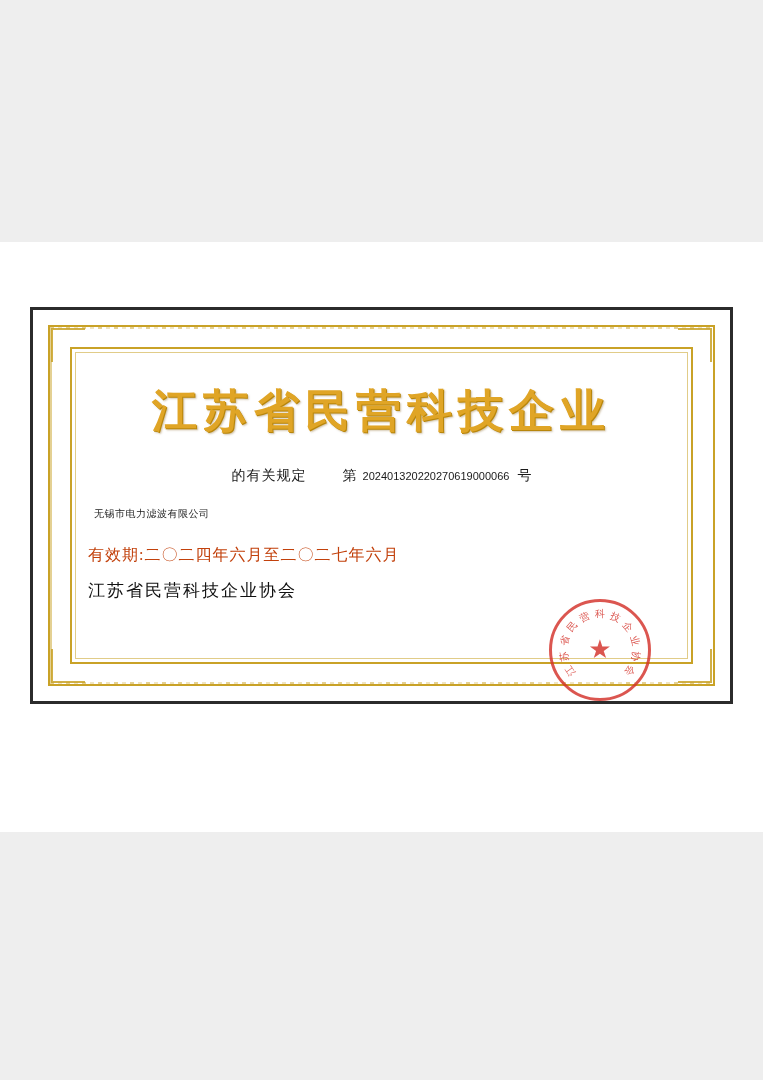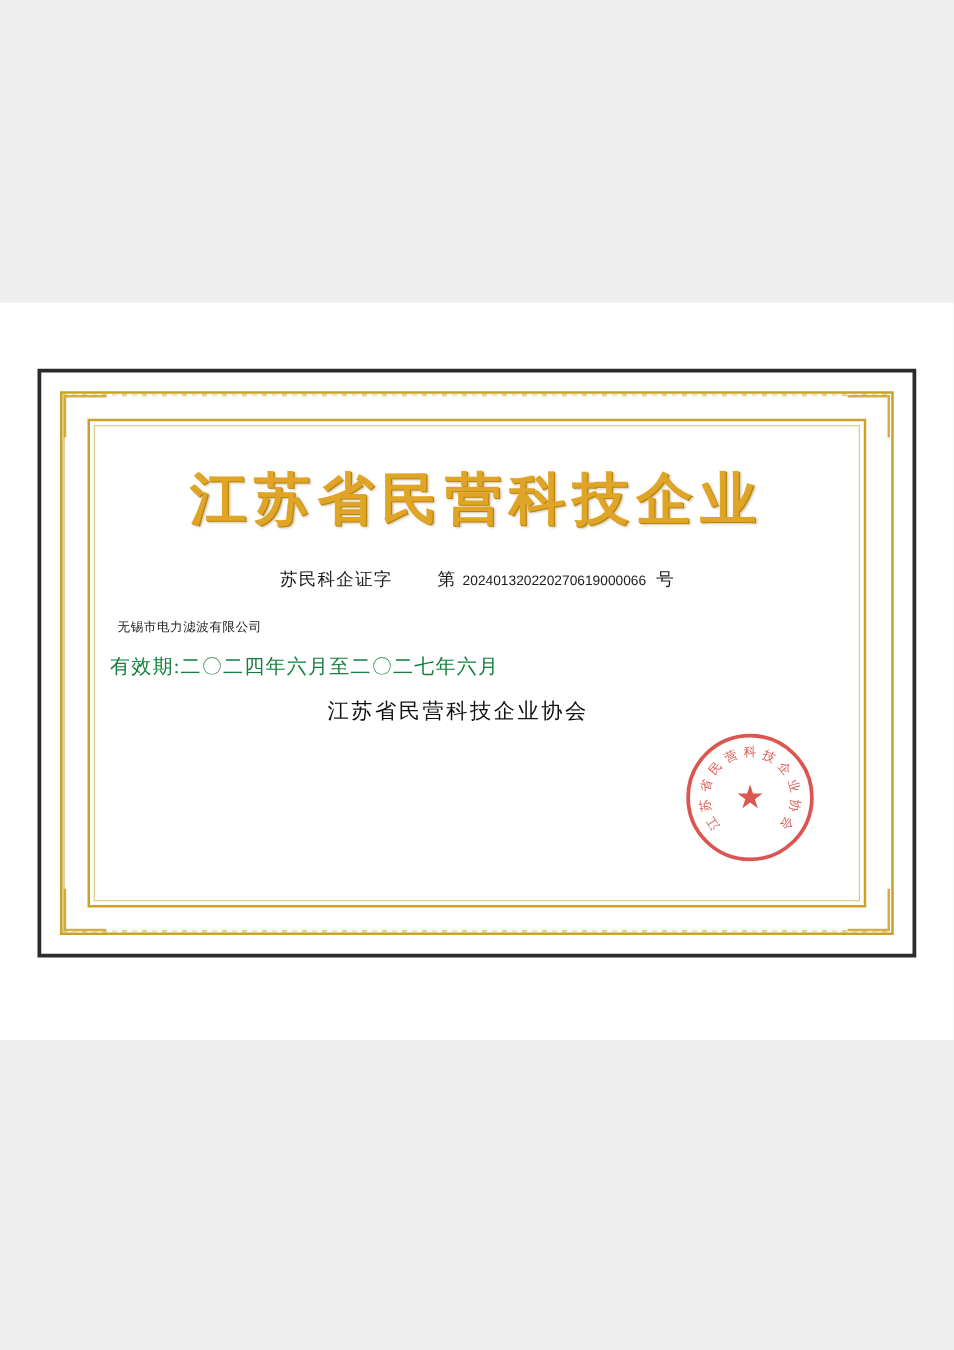--- a/index.html
+++ b/index.html
@@ -22,23 +22,23 @@
     top: 242px;
     width: 763px;
     height: 590px;
     background: #ffffff;
   }
 
   
   .certificate {
     position: absolute;
     left: 30px;
-    top: 295px;
+    top: 307px;
     width: 703px;
-    height: 471px;
+    height: 397px;
     background: #ffffff;
     box-sizing: border-box;
   }
 
   
   .frame-dark {
     position: absolute;
     left: 0;
     top: 0;
     right: 0;
@@ -161,29 +161,29 @@
   .body-text {
     margin-top: 22px;
     font-size: 17px;
     line-height: 34px;
     color: #111111;
     letter-spacing: 1px;
   }
   .body-text .indent { display: inline-block; width: 34px; }
 
   .valid {
-    margin-top: 14px;
+    margin-top: 24px;
     font-size: 16px;
-    color: #15803d;
+    color: #c2410c;
     letter-spacing: 1px;
   }
 
   .signature-block {
     margin-top: 10px;
-    text-align: center;
+    text-align: left;
     padding-right: 30px;
     font-size: 17px;
     line-height: 30px;
     color: #111111;
     letter-spacing: 2px;
     position: relative;
     z-index: 1;
   }
 
   
@@ -252,21 +252,21 @@
   <div class="corner tl"></div>
   <div class="corner tr"></div>
   <div class="corner bl"></div>
   <div class="corner br"></div>
 
   <div class="content">
 
     <div class="cert-title">江苏省民营科技企业</div>
 
     <div class="cert-number-row">
-      <span class="label">苏民科企证字</span>
+      <span class="label">的有关规定</span>
       <span class="di">第</span>
       <span class="num">202401320220270619000066</span>
       <span class="hao">号</span>
     </div>
 
     <div class="company">无锡市电力滤波有限公司</div>
 
 
     <div class="valid">有效期:二〇二四年六月至二〇二七年六月</div>
 

